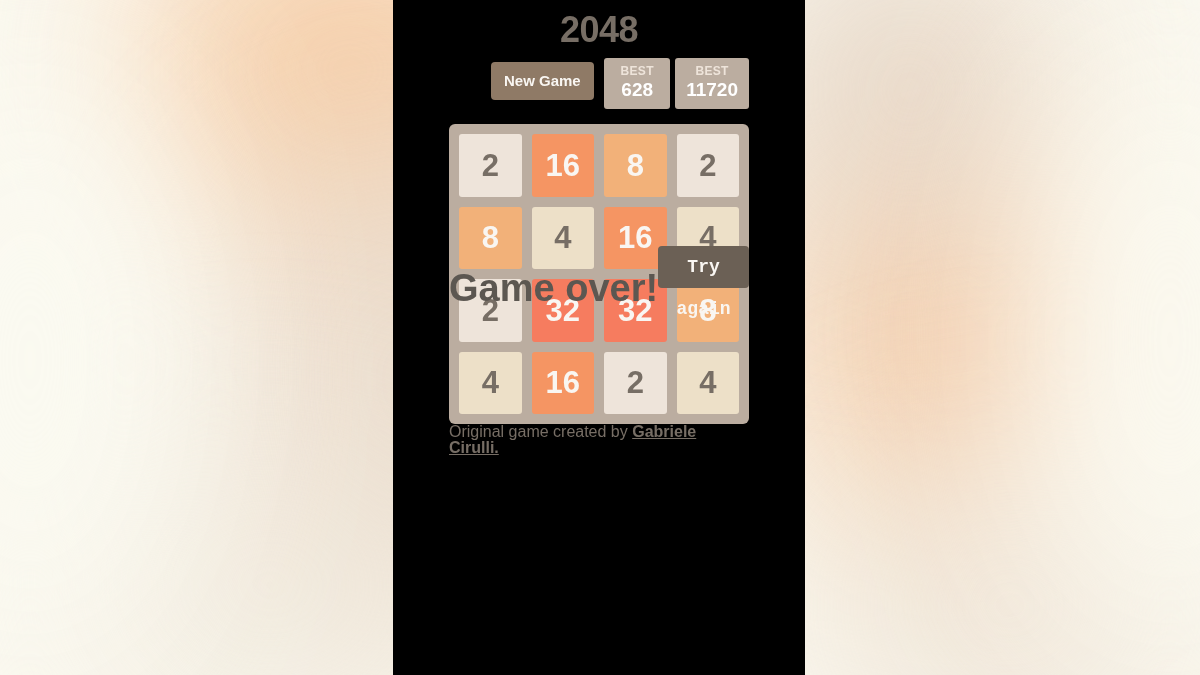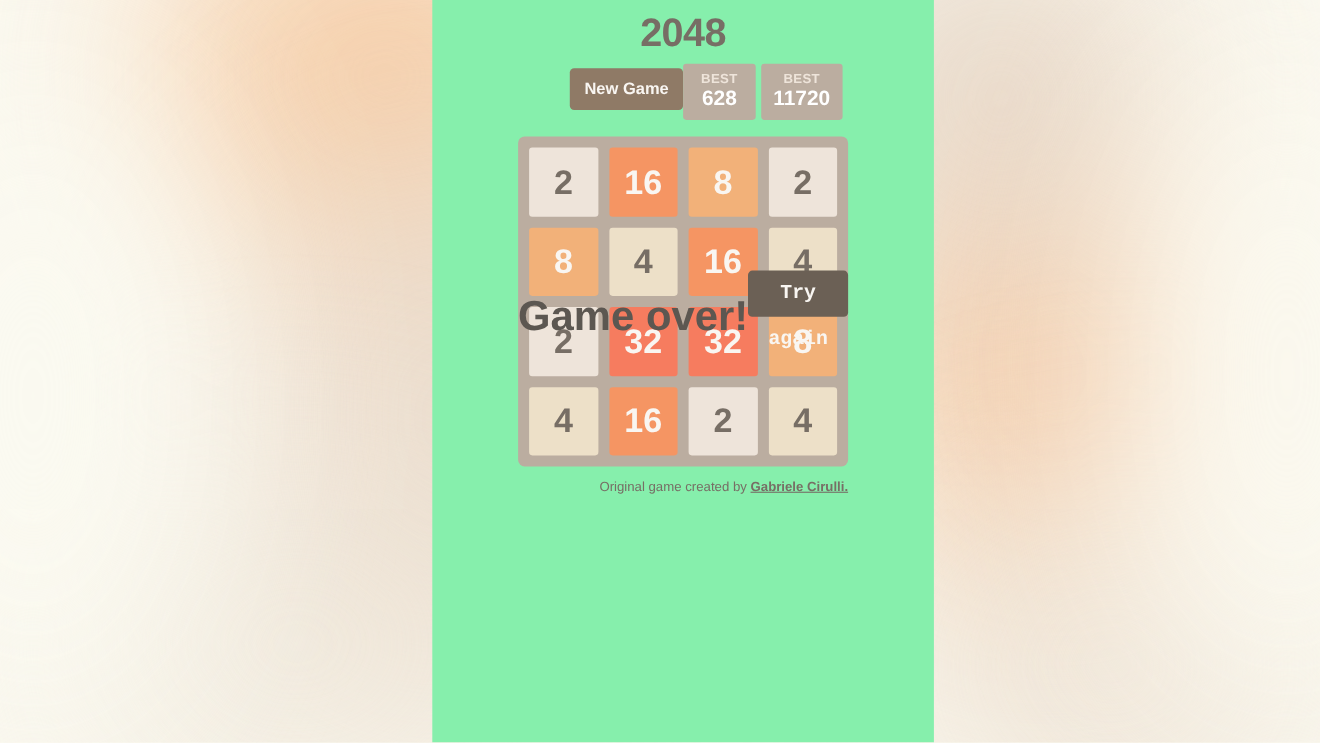--- a/index.html
+++ b/index.html
@@ -80,23 +80,23 @@
     width: 300px; height: 620px;
     background: #fbfaf1;
     opacity: .95;
   }
 
   
   .page {
     position: absolute;
     left: 393px;
     top: 0;
-    width: 456px;
+    width: 412px;
     height: 675px;
-    background: #86efac;
+    background: #000000;
     z-index: 2;
   }
 
   .inner {
     width: 300px;
     margin: 0 auto;
     padding-top: 8px;
   }
 
   
@@ -106,21 +106,21 @@
     color: #776e65;
     text-align: center;
     line-height: 44px;
     letter-spacing: -.5px;
   }
 
   
   .controls {
     display: flex;
     align-items: flex-start;
-    justify-content: center;
+    justify-content: space-between;
     margin-top: 6px;
     height: 56px;
     padding-left: 42px;
   }
 
   .new-game-btn {
     background: #8f7a66;
     color: #f9f6f2;
     border: none;
     border-radius: 4px;
@@ -233,23 +233,22 @@
     font-size: 18px;
     font-weight: bold;
     padding: 0 18px;
     height: 42px;
     line-height: 42px;
     cursor: pointer;
   }
 
   
   .footer {
-    margin-top: 10px;
-    text-align: right;
-    font-size: 12px;
+    text-align: left;
+    font-size: 16px;
     color: #776e65;
     line-height: 16px;
   }
   .footer a {
     color: #776e65;
     font-weight: bold;
     text-decoration: underline;
   }
 </style>
 </head>

